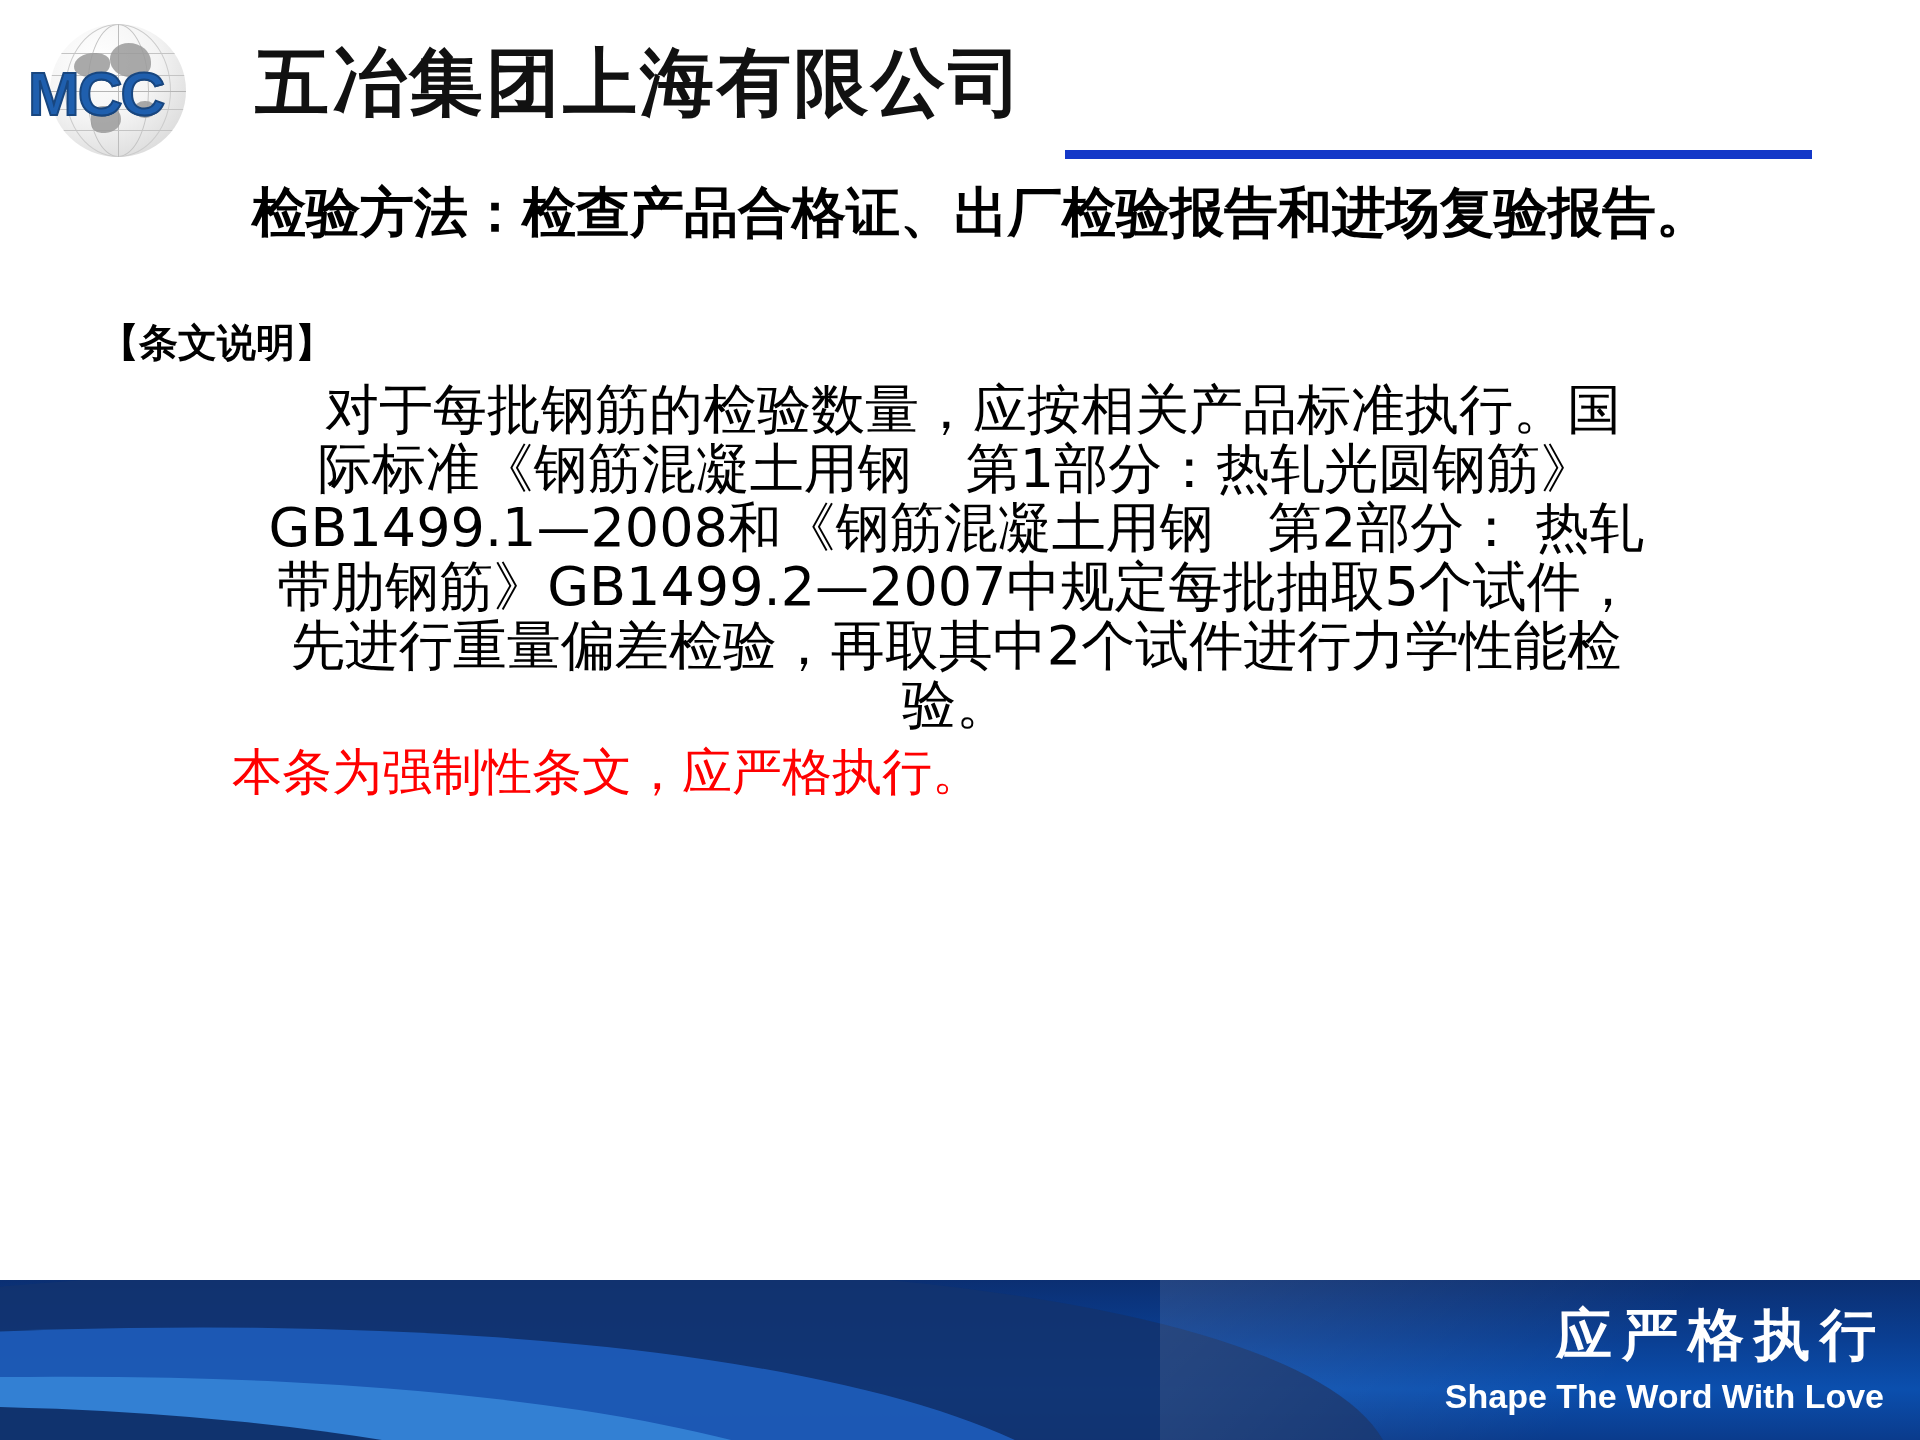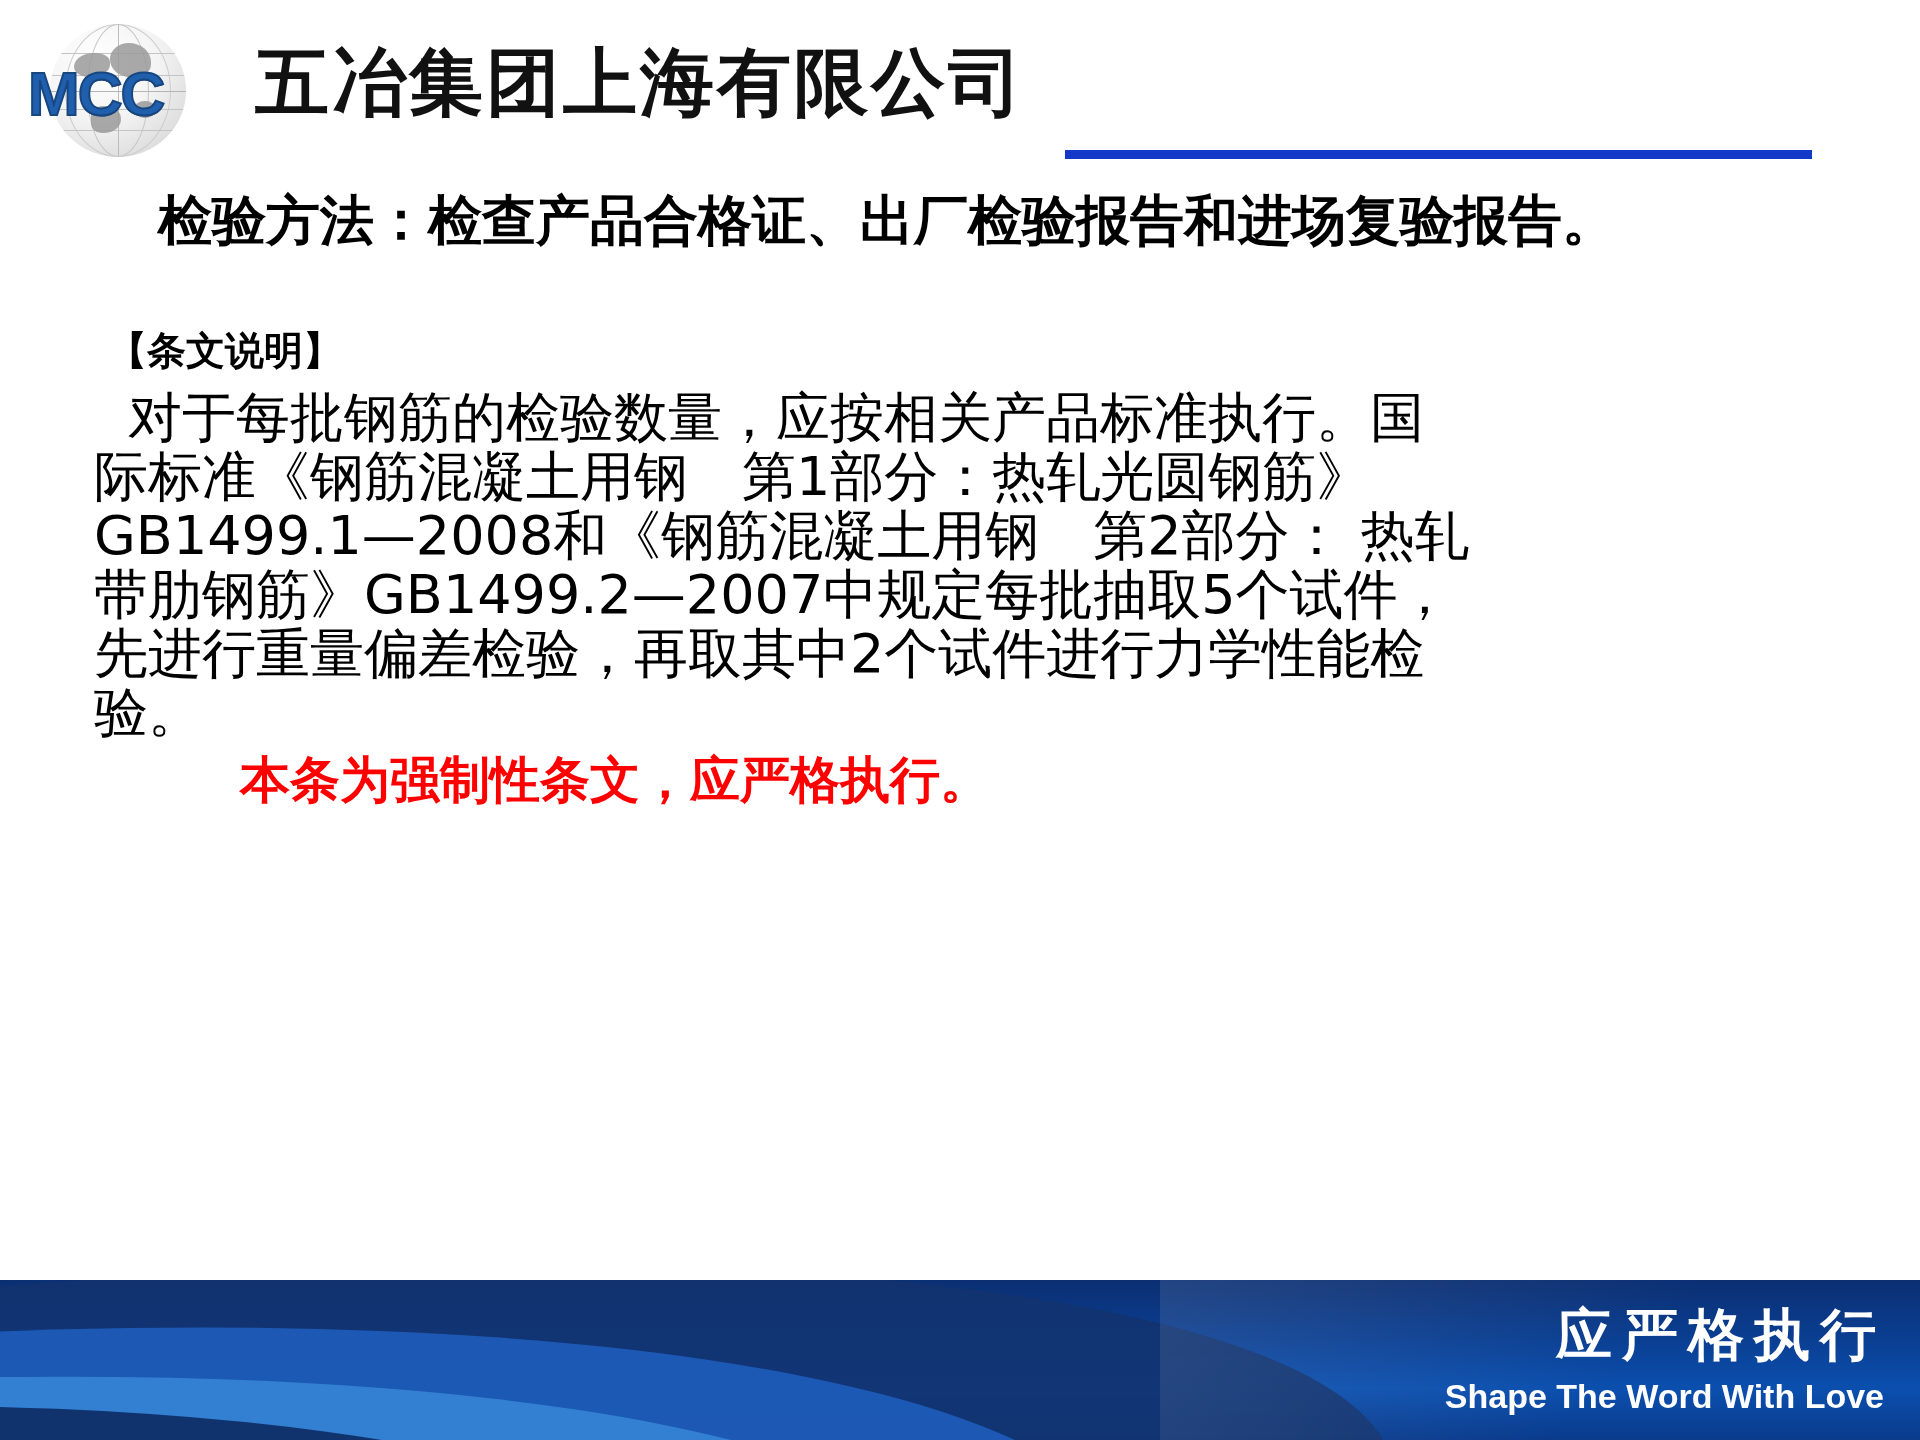--- a/index.html
+++ b/index.html
@@ -119,24 +119,25 @@
   }
 
   
   .content {
     position: absolute;
     left: 0;
     top: 178px;
     width: 1920px;
   }
   .para {
-    margin: 12px;
+    margin: 4px;
     padding: 0;
     color: #000000;
     font-family: "DejaVu Sans", "Liberation Sans", sans-serif;
+    text-align: center;
   }
   .t-bold {
     position: absolute;
     left: 78px;
     top: 0px;
     width: 1730px;
     font-size: 54px;
     line-height: 62px;
     font-weight: 700;
     letter-spacing: 0px;
@@ -164,21 +165,21 @@
   }
   .t-body .l { display: block; white-space: pre; }
   .t-body .l.first { text-indent: 34px; }
 
   .t-red {
     position: absolute;
     left: 228px;
     top: 560px;
     font-size: 50px;
     line-height: 60px;
-    font-weight: 700;
+    font-weight: 400;
     color: #FF0000;
   }
 
   
   .footer {
     position: absolute;
     left: 0;
     bottom: 0;
     width: 1920px;
     height: 160px;

